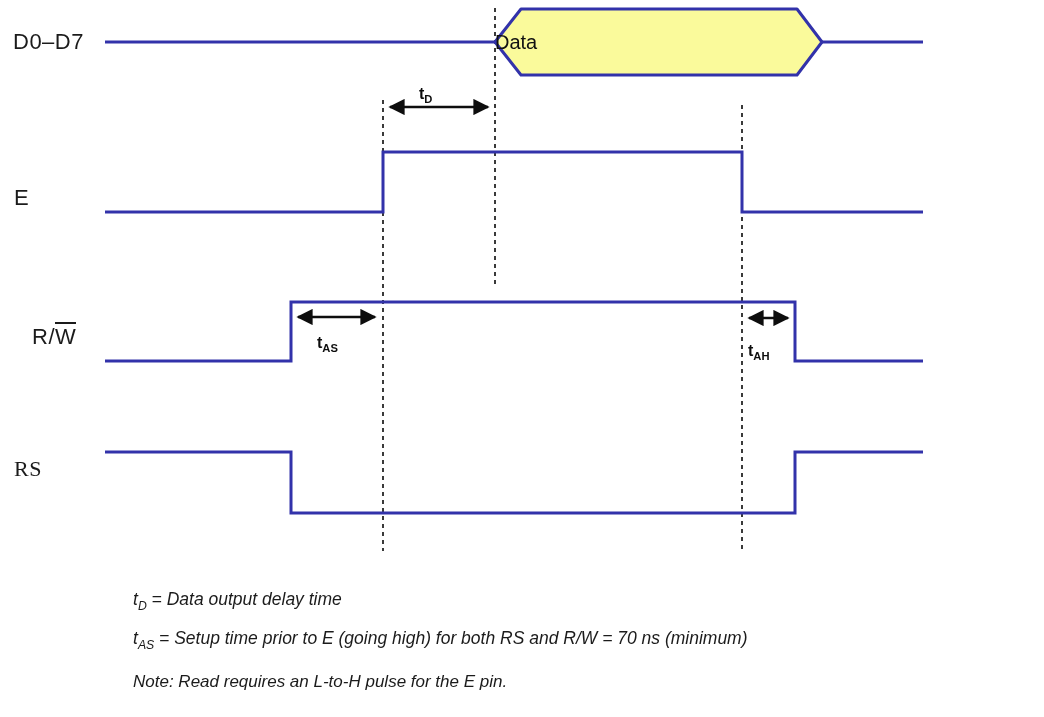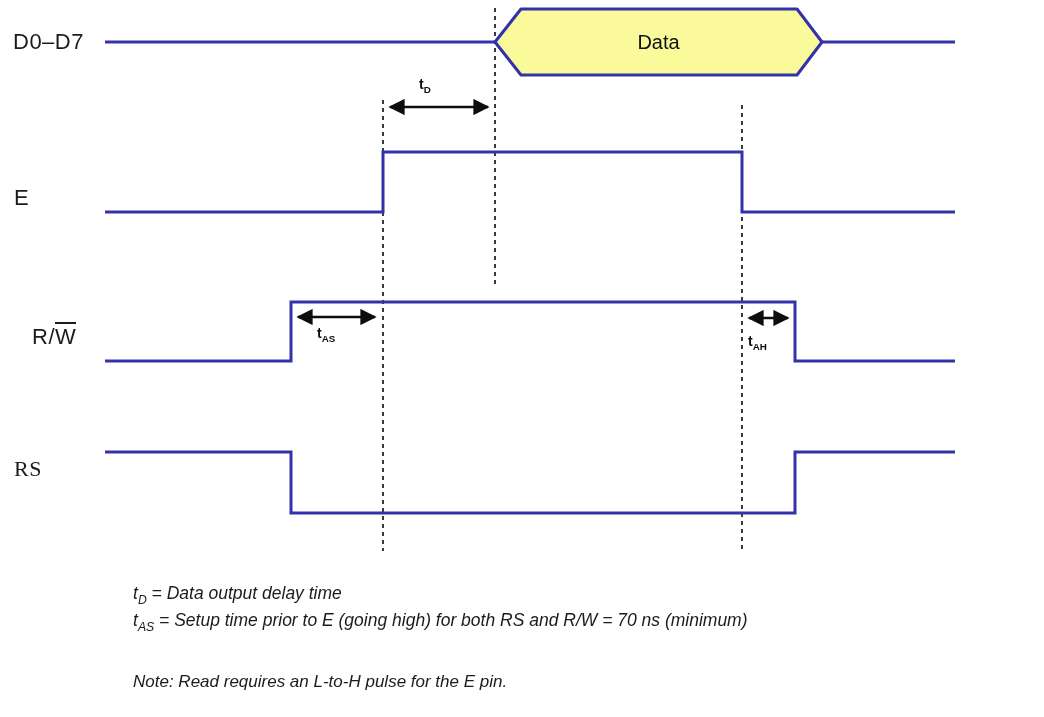--- a/index.html
+++ b/index.html
@@ -3,62 +3,61 @@
 <meta charset="utf-8">
 <style>
   html, body { margin: 0; padding: 0; background: #ffffff; }
   .stage {
     position: relative;
     width: 923px;
     height: 717px;
     background: #ffffff;
     font-family: "Liberation Sans", sans-serif;
     overflow: hidden;
-    padding-left: 32px;
   }
   svg.wavesvg { position: absolute; left: 0; top: 0; }
   .sig-label {
     position: absolute;
     font-size: 22px;
     color: #1b1b1b;
     letter-spacing: 0.5px;
     white-space: nowrap;
   }
   .ol {
     display: inline-block;
     border-top: 2px solid #1b1b1b;
     padding-top: 1px;
     line-height: 1.05;
   }
   .bus-value {
     position: absolute;
     left: 495px;
     top: 31px;
     width: 327px;
-    text-align: center;
     font-size: 20px;
     color: #111111;
   }
   .ann-label {
     position: absolute;
     font-weight: bold;
-    font-size: 14px;
+    font-size: 16px;
     color: #0d0d0d;
     white-space: nowrap;
+    margin-top: 9px;
   }
   .ann-label sub, .notes sub { font-size: 0.7em; }
   .notes {
     position: absolute;
     left: 133px;
     top: 583px;
     font-style: italic;
     font-size: 17.5px;
     color: #1b1b1b;
   }
-  .note-line { line-height: 20px; white-space: nowrap; }
+  .note-line { line-height: 32px; white-space: nowrap; }
   .footnote {
     position: absolute;
     left: 133px;
     top: 672px;
     font-style: italic;
     font-size: 17px;
     color: #1b1b1b;
     white-space: nowrap;
   }
 </style>

